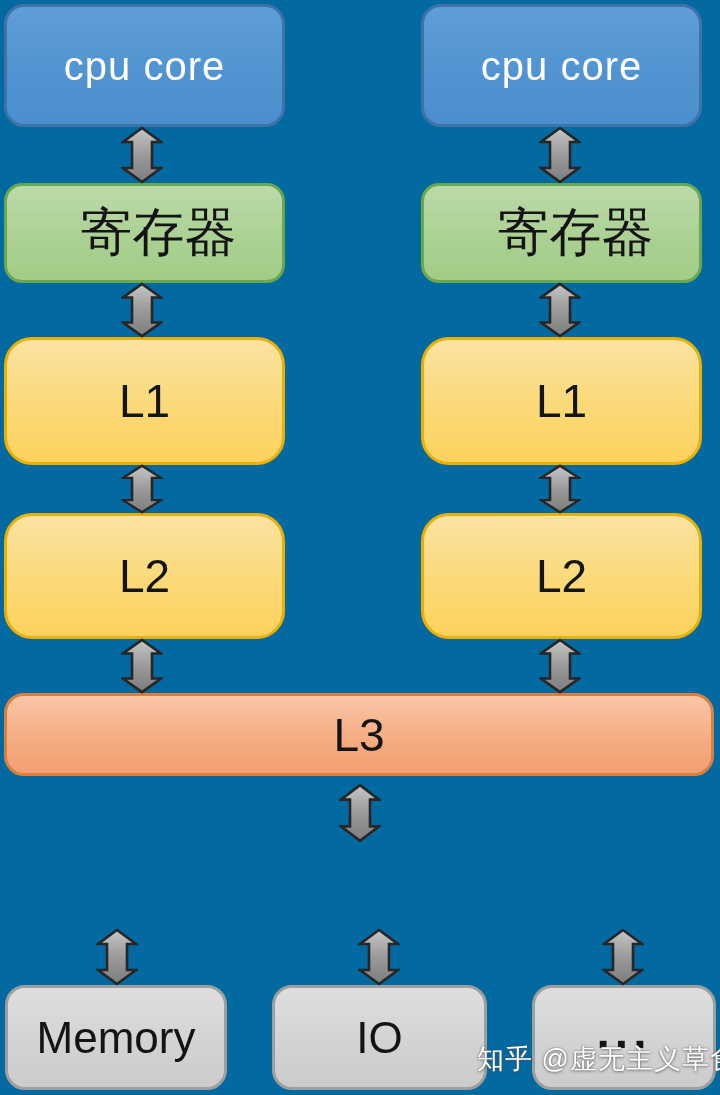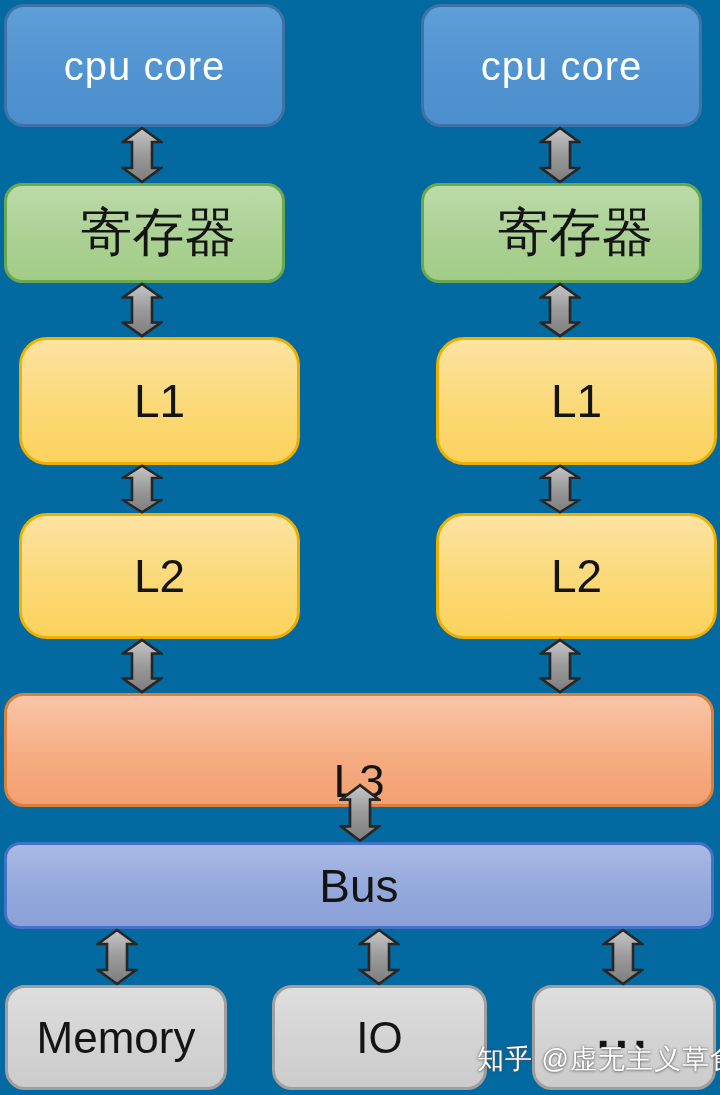--- a/index.html
+++ b/index.html
@@ -26,21 +26,21 @@
   .register{
     background:linear-gradient(180deg,#bcdaa9 0%,#abd193 55%,#a2cc87 100%);
     border:3px solid #6aa84f;border-radius:18px;
     color:#141414;font-size:52px;
     font-family:"Liberation Serif","DejaVu Serif",serif;
     padding-left:28px;
   }
   .cache{
     background:linear-gradient(180deg,#fbe3a2 0%,#fbd977 55%,#fcd25d 100%);
     border:3px solid #eeb000;border-radius:28px;
-    color:#141414;font-size:46px;margin-left:15px;
+    color:#141414;font-size:46px;
   }
   .l3{
     background:linear-gradient(180deg,#f9c5a7 0%,#f5ab80 60%,#f2a072 100%);
     border:3px solid #d9813c;border-radius:20px;
     color:#141414;font-size:46px;
   }
   .bus{
     background:linear-gradient(180deg,#aab9e4 0%,#93a9dc 55%,#8aa0d8 100%);
     border:3px solid #4472c4;border-radius:16px;
     color:#141414;font-size:46px;
@@ -53,21 +53,21 @@
   .dots-label{font-weight:700;letter-spacing:5px;font-size:48px;transform:translateY(-6px);}
   
   .p-core-l{left:4px;top:4px;width:281px;height:123px;}
   .p-core-r{left:421px;top:4px;width:281px;height:123px;}
   .p-reg-l{left:4px;top:183px;width:281px;height:100px;}
   .p-reg-r{left:421px;top:183px;width:281px;height:100px;}
   .p-l1-l{left:4px;top:337px;width:281px;height:128px;}
   .p-l1-r{left:421px;top:337px;width:281px;height:128px;}
   .p-l2-l{left:4px;top:513px;width:281px;height:126px;}
   .p-l2-r{left:421px;top:513px;width:281px;height:126px;}
-  .p-l3{left:4px;top:693px;width:710px;height:114px;align-items:flex-end;}
+  .p-l3{left:4px;top:693px;width:710px;height:83px;}
   .p-bus{left:4px;top:842px;width:710px;height:87px;}
   .p-mem{left:5px;top:985px;width:222px;height:105px;}
   .p-io{left:272px;top:985px;width:215px;height:105px;}
   .p-dots{left:532px;top:985px;width:184px;height:105px;}
   
   .arrow{position:absolute;display:block;}
   .a1l{left:121px;top:126px;width:42px;height:58px;}
   .a1r{left:539px;top:126px;width:42px;height:58px;}
   .a2l{left:121px;top:282px;width:42px;height:56px;}
   .a2r{left:539px;top:282px;width:42px;height:56px;}
@@ -125,23 +125,20 @@
   <div class="box cache p-l1-r">
     <span>L1</span>
   </div>
   <div class="box cache p-l2-r">
     <span>L2</span>
   </div>
 
   <div class="box l3 p-l3">
     <span>L3</span>
   </div>
-  <div class="box bus p-bus">
-    <span>Bus</span>
-  </div>
 
   <div class="box peri p-io">
     <span>IO</span>
   </div>
   <div class="box peri p-mem">
     <span>Memory</span>
   </div>
   <div class="box peri p-dots">
     <span class="dots-label">...</span>
   </div>

